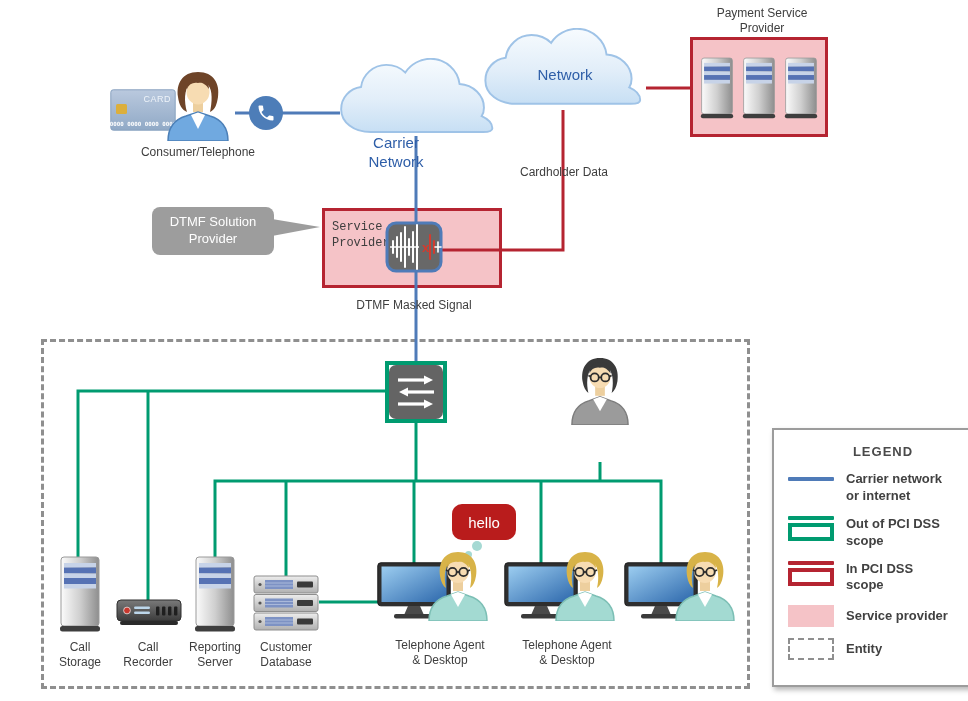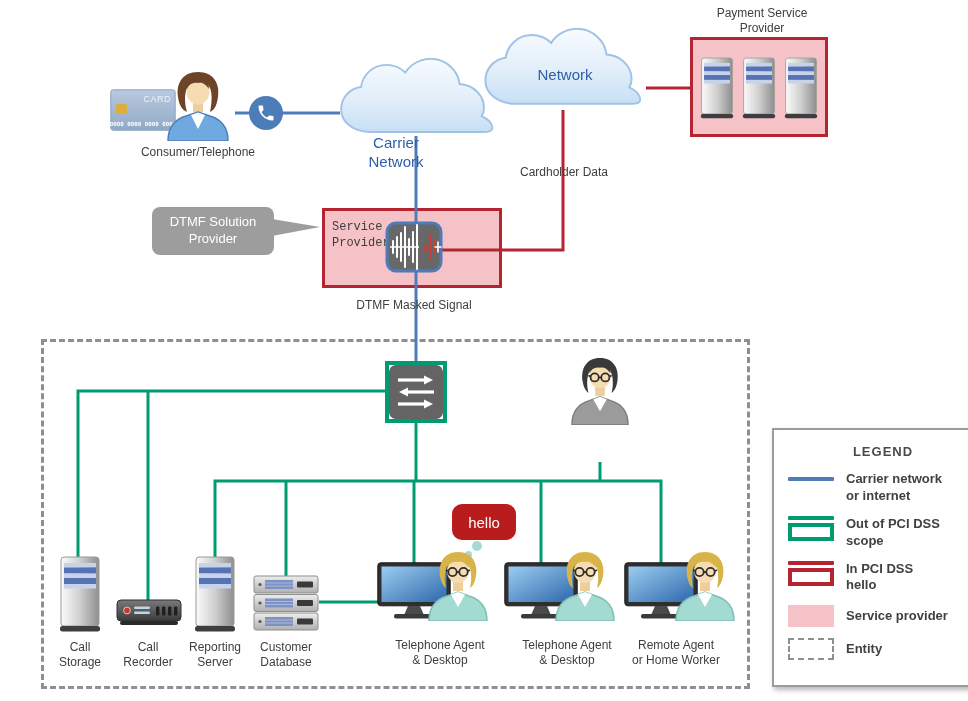--- a/index.html
+++ b/index.html
@@ -345,22 +345,20 @@
   </svg>
   <div class="lbl" style="left:508px;top:638px;width:118px;">Telephone Agent
 &amp; Desktop</div>
 
   <svg class="abs" style="left:624px;top:562px;" width="74" height="58">
     <use href="#sym-monitor"></use>
   </svg>
   <svg class="abs" style="left:673px;top:549px;" width="64" height="72">
     <use href="#sym-agent"></use>
   </svg>
-  <div class="lbl" style="left:614px;top:638px;width:124px;">Remote Agent
-or Home Worker</div>
 
   <div class="legend" style="left:772px;top:428px;width:222px;height:259px;font-weight:bold;">
     <div class="legend-title">LEGEND</div>
 
     <div class="leg-row">
       <div class="leg-sw">
         <div class="leg-line blue"></div>
       </div>
       <div class="leg-txt">Carrier network
 or internet</div>
@@ -374,21 +372,21 @@
       <div class="leg-txt">Out of PCI DSS
 scope</div>
     </div>
 
     <div class="leg-row">
       <div class="leg-sw leg-stack">
         <div class="leg-line red"></div>
           <div class="leg-rect red"></div>
       </div>
       <div class="leg-txt">In PCI DSS
-hello</div>
+scope</div>
     </div>
 
     <div class="leg-row">
       <div class="leg-sw">
         <div class="leg-pink"></div>
       </div>
       <div class="leg-txt" style="margin-top:3px;">Service provider</div>
     </div>
 
     <div class="leg-row">

